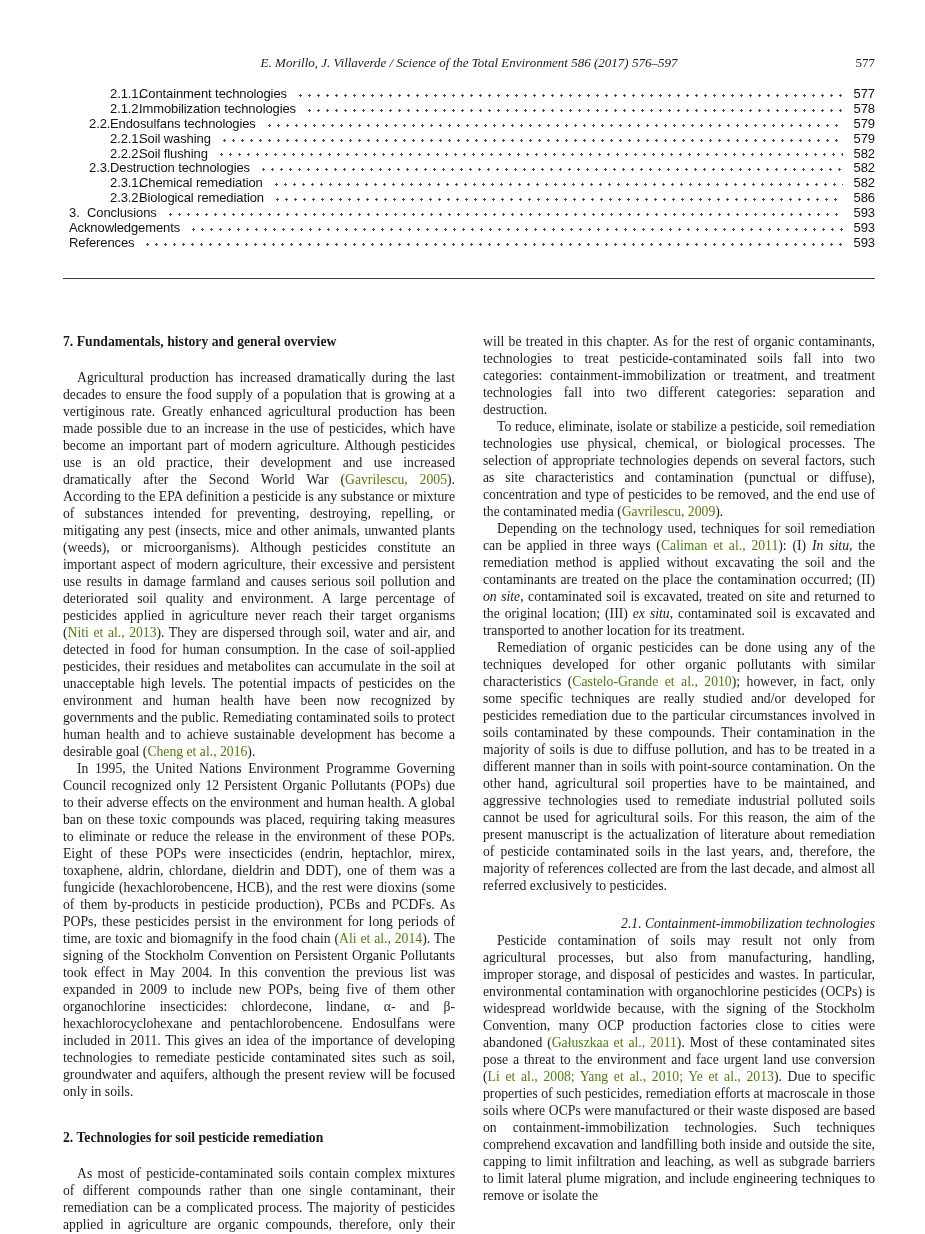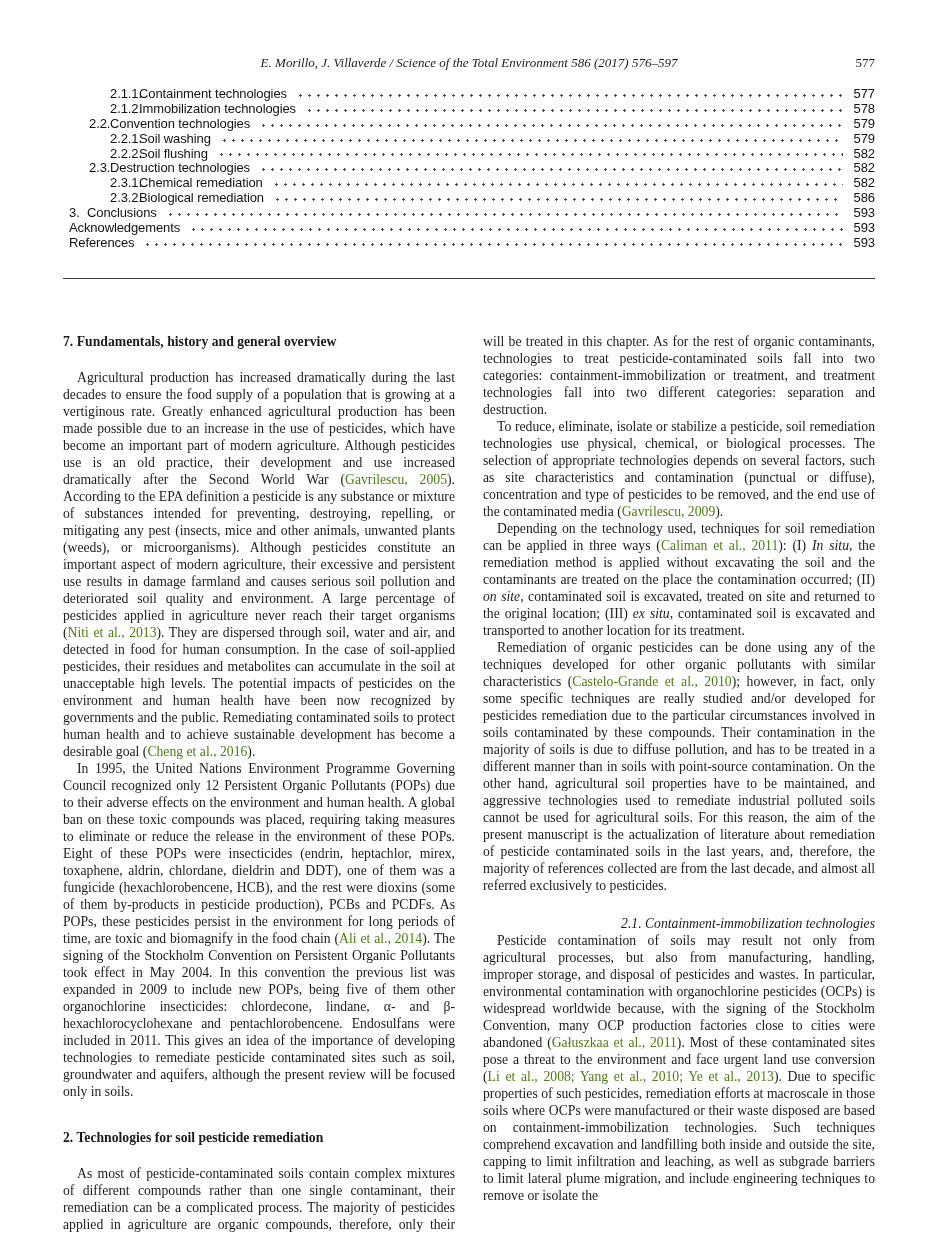--- a/index.html
+++ b/index.html
@@ -77,21 +77,21 @@
         <span class="toc-page">577</span>
       </div>
       <div class="toc-row lvl3">
         <span class="toc-num">2.1.2.</span>
         <span class="toc-label">Immobilization technologies</span>
         <span class="toc-leader"></span>
         <span class="toc-page">578</span>
       </div>
       <div class="toc-row lvl2">
         <span class="toc-num">2.2.</span>
-        <span class="toc-label">Convention technologies</span>
+        <span class="toc-label">Endosulfans technologies</span>
         <span class="toc-leader"></span>
         <span class="toc-page">579</span>
       </div>
       <div class="toc-row lvl3">
         <span class="toc-num">2.2.1.</span>
         <span class="toc-label">Soil washing</span>
         <span class="toc-leader"></span>
         <span class="toc-page">579</span>
       </div>
       <div class="toc-row lvl3">

